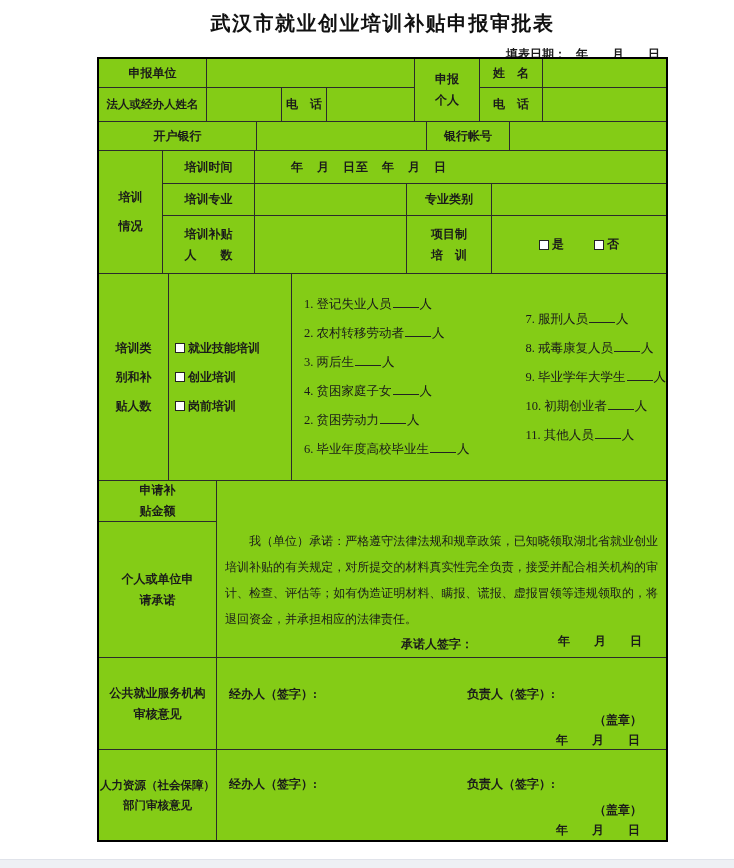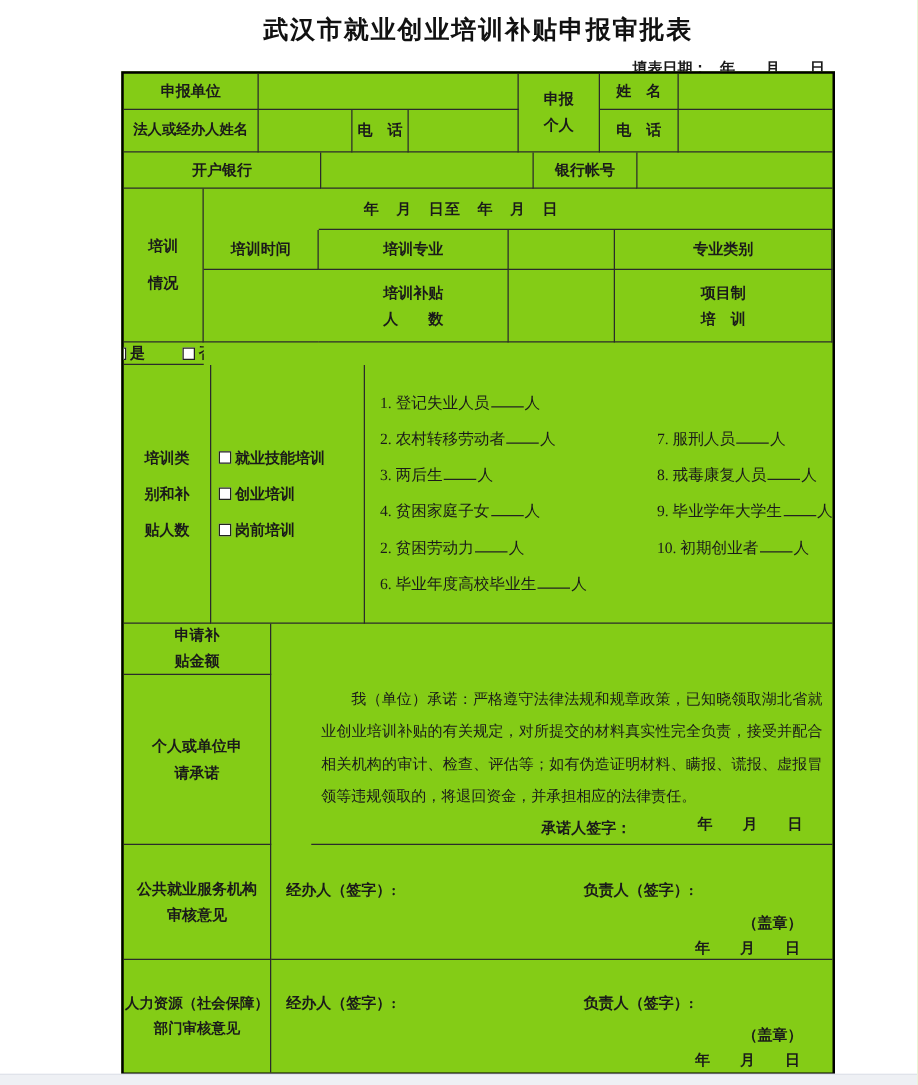--- a/index.html
+++ b/index.html
@@ -50,21 +50,21 @@
   .lists { justify-content:space-between; padding-left:12px; }
   .list { font-size:12.5px; }
   .list .li { line-height:29px; white-space:nowrap; }
   .list-left { width:228px; }
   .list-right { margin-left:12px; }
   .ul { display:inline-block; width:26px; height:12px; border-bottom:1px solid #222; margin:0 1px; }
 
   .amount { justify-content:flex-start; font-weight:bold; font-size:12px; }
   .amount .a1 { margin-left:8px; } .amount .a2 { margin-left:92px; } .amount .a3 { margin-left:48px; }
 
-  .commit { flex-direction:column; align-items:stretch; justify-content:flex-start; padding:6px 8px 0 8px;margin-left:32px; }
+  .commit { flex-direction:column; align-items:stretch; justify-content:flex-start; padding:6px 8px 0 8px; }
   .commit p { font-size:12px; line-height:26px; text-indent:2em; text-align:justify; }
   .commit .sig { margin-left:176px; line-height:25px; font-weight:bold; font-size:12px; }
   .commit .cdate { position:absolute; right:24px; bottom:7px; font-weight:bold; font-size:12px; }
 
   .rev { flex-direction:column; align-items:stretch; justify-content:flex-start; padding:28px 24px 0 12px; font-size:12px; font-weight:bold; }
   .rev .line1 { display:flex; }
   .rev .manager { margin-left:150px; }
   .rev .seal { text-align:right; margin-top:9px; }
   .rev .rdate { text-align:right; margin-top:3px; padding-right:2px; }
   .gE4 .rev { padding-top:26px; }
@@ -103,22 +103,22 @@
     <div class="grid gB">
       <div class="c lbl">开户银行</div>
       <div class="c"></div>
       <div class="c lbl">银行帐号</div>
       <div class="c er"></div>
     </div>
 
     <div class="grid gC">
       <div class="c lbl tall" style="grid-column:1;grid-row:1/4">培训
 情况</div>
+      <div class="c lbl">培训时间</div>
       <div class="c er time-val" style="grid-column:3/6">年　月　日至　年　月　日</div>
-      <div class="c lbl">培训时间</div>
       <div class="c lbl">培训专业</div>
       <div class="c"></div>
       <div class="c lbl">专业类别</div>
       <div class="c er"></div>
       <div class="c lbl">培训补贴
 人　　数</div>
       <div class="c"></div>
       <div class="c lbl">项目制
 培　训</div>
       <div class="c er yn">
@@ -158,20 +158,21 @@
           <div class="li"><span>3. 两后生</span><span class="ul"></span><span>人</span></div>
           <div class="li"><span>4. 贫困家庭子女</span><span class="ul"></span><span>人</span></div>
           <div class="li"><span>2. 贫困劳动力</span><span class="ul"></span><span>人</span></div>
           <div class="li"><span>6. 毕业年度高校毕业生</span><span class="ul"></span><span>人</span></div>
         </div>
         <div class="list list-right">
           <div class="li"><span>7. 服刑人员</span><span class="ul"></span><span>人</span></div>
           <div class="li"><span>8. 戒毒康复人员</span><span class="ul"></span><span>人</span></div>
           <div class="li"><span>9. 毕业学年大学生</span><span class="ul"></span><span>人</span></div>
           <div class="li"><span>10. 初期创业者</span><span class="ul"></span><span>人</span></div>
+          <div class="li"><span>11. 其他人员</span><span class="ul"></span><span>人</span></div>
         </div>
       </div>
     </div>
 
     <div class="grid gE1">
       <div class="c lbl">申请补
 贴金额</div>
     </div>
 
     <div class="grid gE2">

